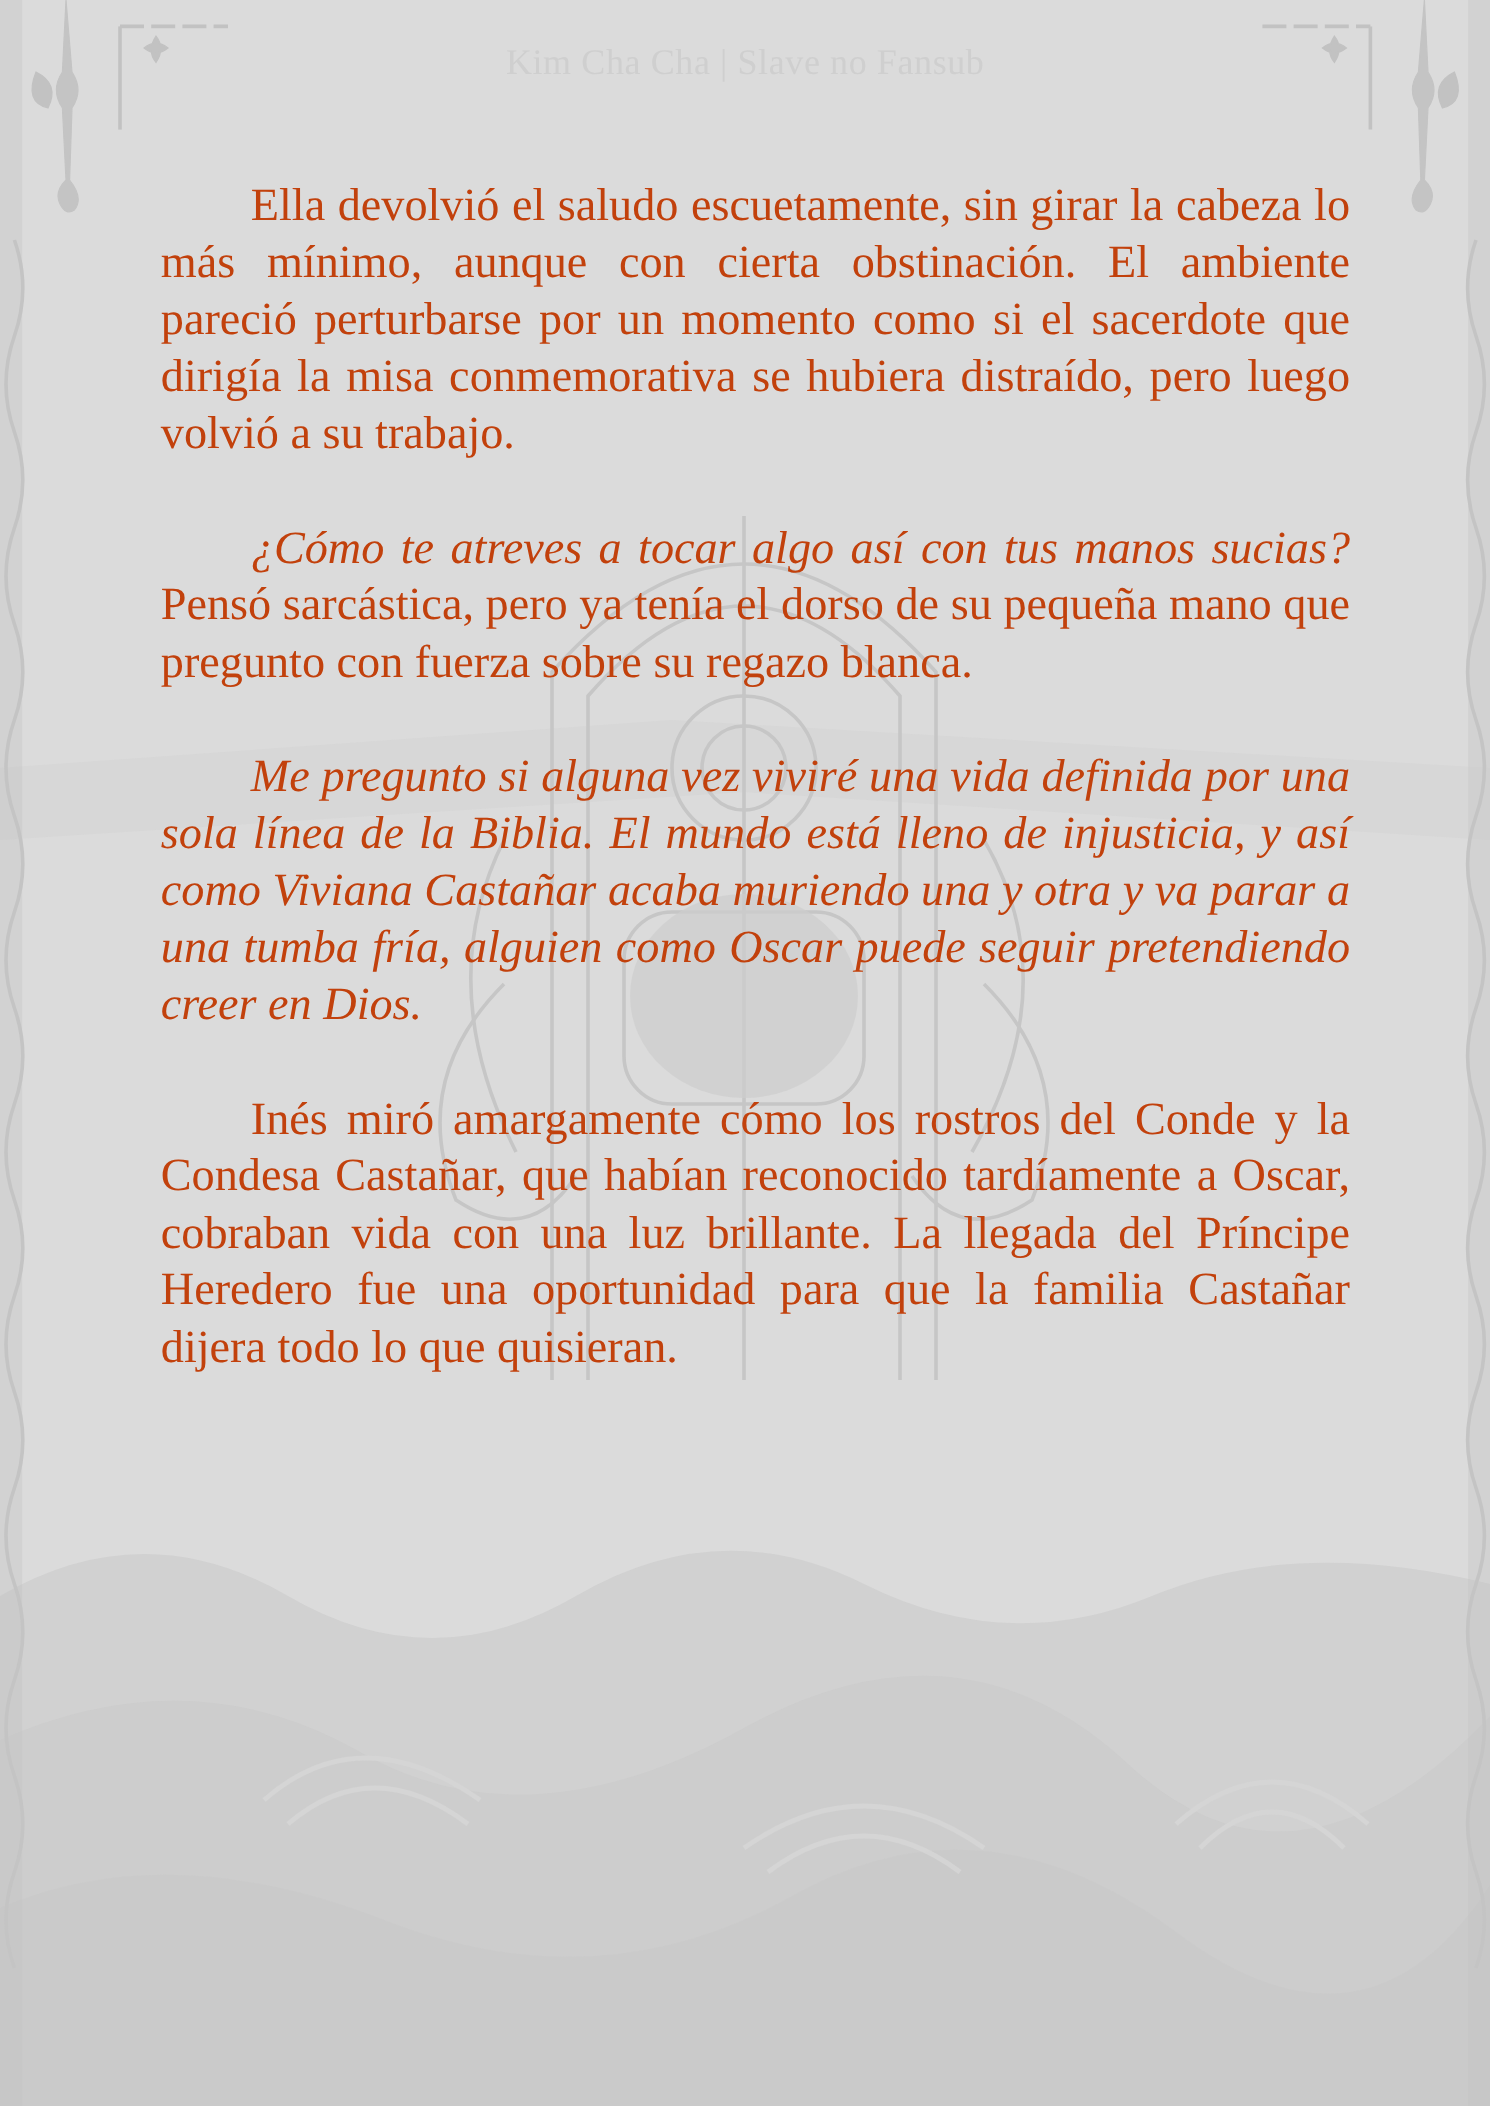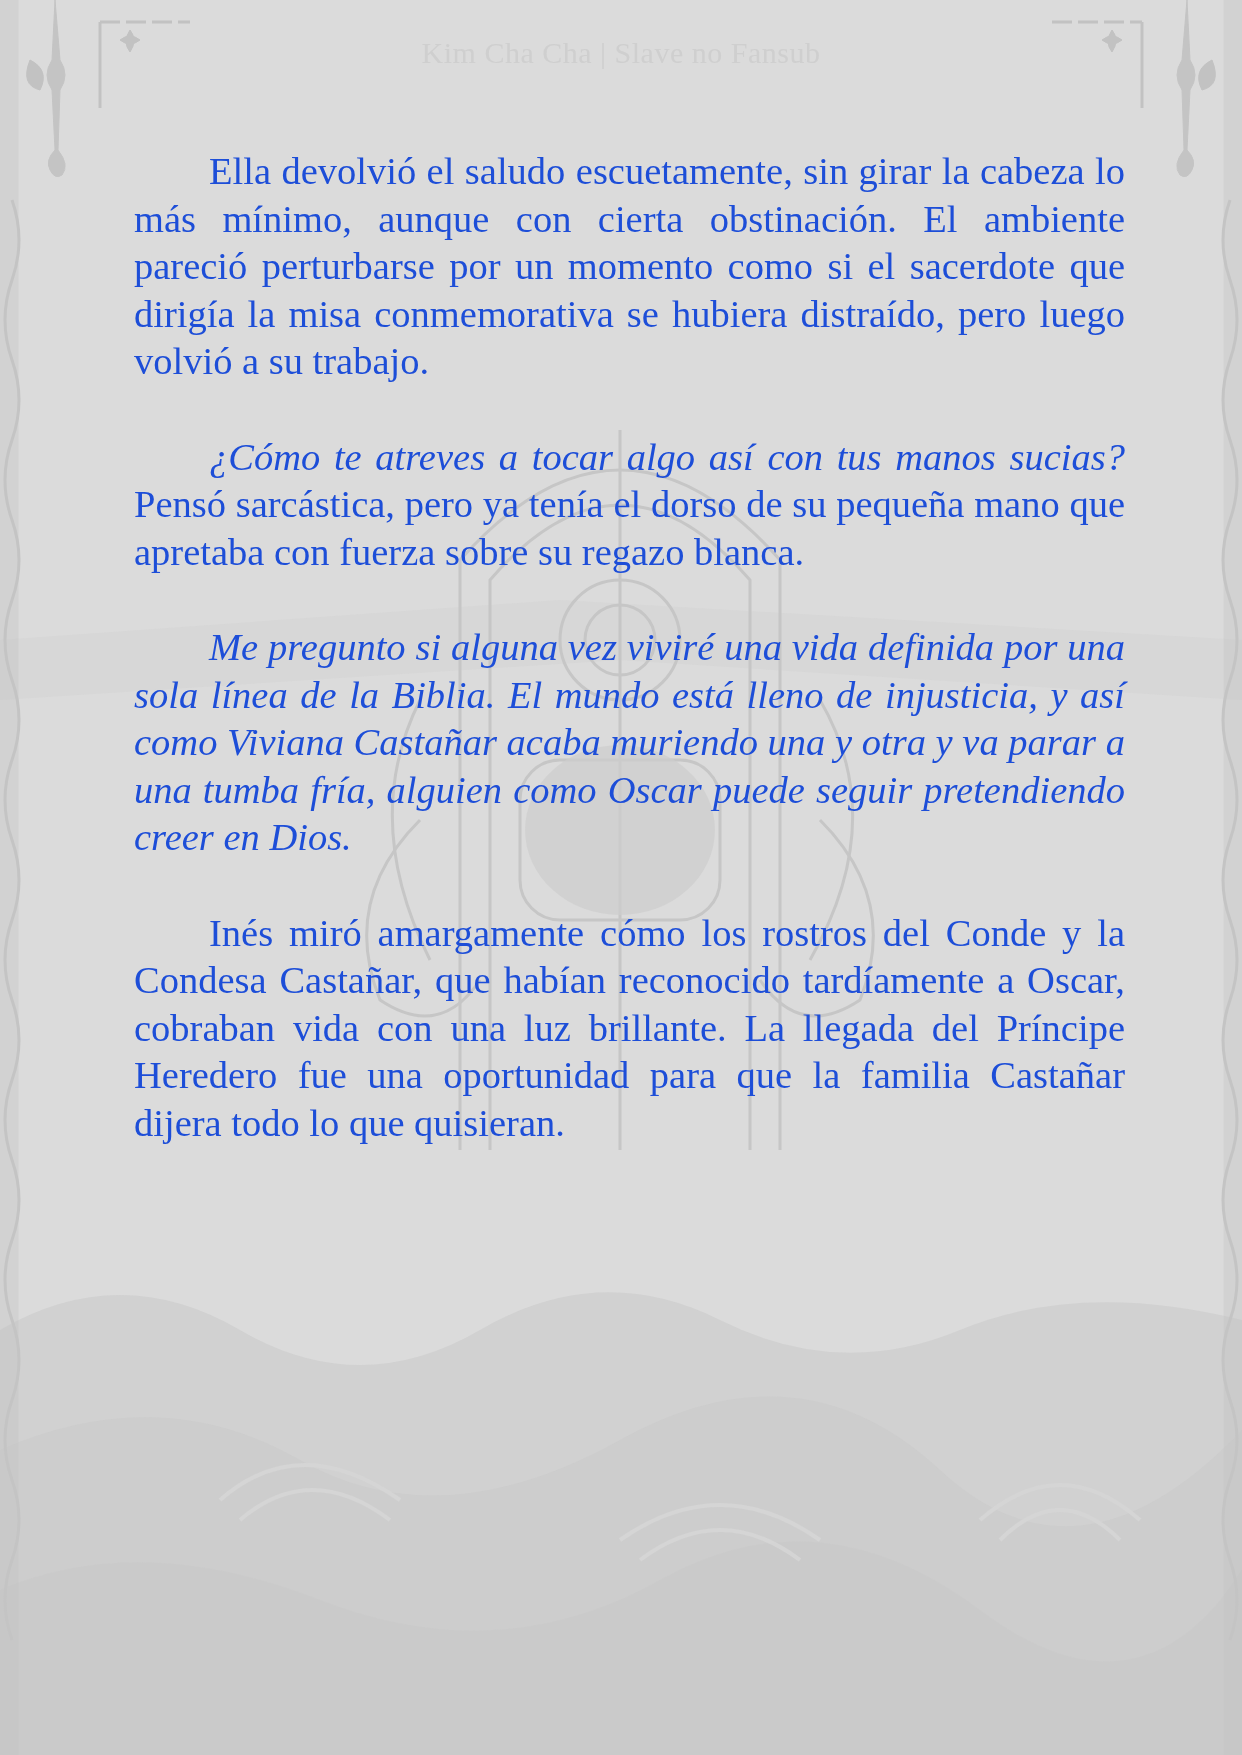--- a/index.html
+++ b/index.html
@@ -10,21 +10,21 @@
     font-family: "Liberation Serif", "DejaVu Serif", serif;
   }
   .page { position: absolute; inset: 0; background: #dbdbdb; overflow: hidden; }
   .bg-layer { position: absolute; inset: 0; pointer-events: none; }
   .header-watermark {
     position: absolute; top: 36px; left: 0; width: 1242px; text-align: center;
     font-size: 30px; color: #cfcfcf; letter-spacing: 0.5px;
   }
   .body-text {
     position: absolute; left: 134px; top: 148px; width: 991px;
-    font-size: 38.5px; line-height: 47.6px; color: #1d4ed8;
+    font-size: 38.5px; line-height: 47.6px; color: #c2410c;
     text-align: justify;
   }
   .para { margin: 0 0 47.6px 0; text-indent: 75px; text-align: justify; text-align-last: left; }
   .it { font-style: italic; font-family: Liberation Serif, serif; }
   svg { display: block; }
 </style>
 </head>
 <body>
 
 <div class="page">
@@ -84,17 +84,17 @@
     </g>
     <g fill="none" stroke="#c4c4c4" stroke-width="3">
       <path d="M1230,200 q-14,40 0,80 q14,40 0,80 q-14,40 0,80 q14,40 0,80 q-14,40 0,80 q14,40 0,80 q-14,40 0,80 q14,40 0,80 q-14,40 0,80 q14,40 0,80 q-14,40 0,80 q14,40 0,80 q-14,40 0,80 q14,40 0,80 q-14,40 0,80 q14,40 0,80 q-14,40 0,80 q14,40 0,80"></path>
     </g>
   </svg>
 
   <div class="header-watermark">Kim Cha Cha | Slave no Fansub</div>
 
   <div class="body-text">
     <p class="para"><span>Ella devolvió el saludo escuetamente, sin girar la cabeza lo más mínimo, aunque con cierta obstinación. El ambiente pareció perturbarse por un momento como si el sacerdote que dirigía la misa conmemorativa se hubiera distraído, pero luego volvió a su trabajo.</span></p>
-    <p class="para"><span class="it">¿Cómo te atreves a tocar algo así con tus manos sucias?</span><span> Pensó sarcástica, pero ya tenía el dorso de su pequeña mano que apretaba con fuerza sobre su regazo blanca.</span></p>
+    <p class="para"><span class="it">¿Cómo te atreves a tocar algo así con tus manos sucias?</span><span> Pensó sarcástica, pero ya tenía el dorso de su pequeña mano que pregunto con fuerza sobre su regazo blanca.</span></p>
     <p class="para"><span class="it">Me pregunto si alguna vez viviré una vida definida por una sola línea de la Biblia. El mundo está lleno de injusticia, y así como Viviana Castañar acaba muriendo una y otra y va parar a una tumba fría, alguien como Oscar puede seguir pretendiendo creer en Dios.</span></p>
     <p class="para"><span>Inés miró amargamente cómo los rostros del Conde y la Condesa Castañar, que habían reconocido tardíamente a Oscar, cobraban vida con una luz brillante. La llegada del Príncipe Heredero fue una oportunidad para que la familia Castañar dijera todo lo que quisieran.</span></p>
   </div>
 </div>
 
 </body></html>

